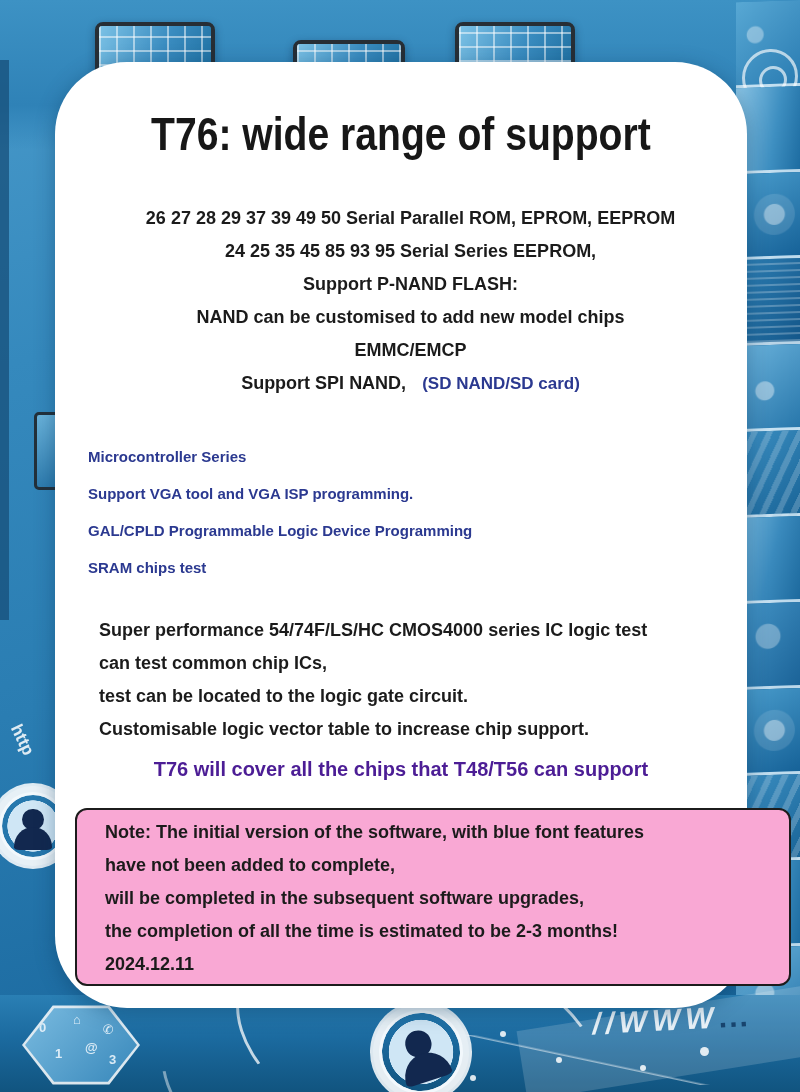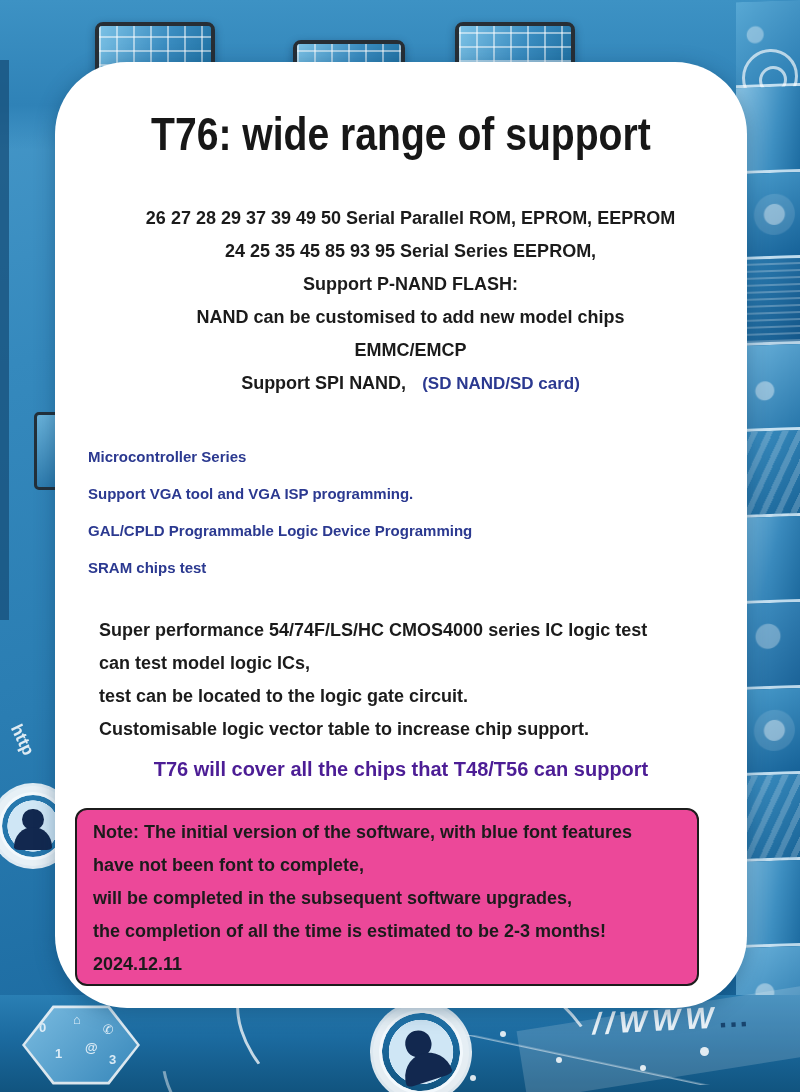--- a/index.html
+++ b/index.html
@@ -97,22 +97,22 @@
   .tblock { position:absolute; left:33px; right:14px; }
   .tblock p { margin:0; font-weight:bold; color:#1b1b1b; font-size:18px; line-height:33px;
               height:33px; white-space:nowrap; }
   .b1 { top:140px;text-align:center; }
   .bblue { top:376px; }
   .bblue p { font-size:15px; line-height:37px; height:37px; color:#2b3990; }
   .b2 { top:552px;margin-left:11px; }
   .sd-note { color:#2b3990; font-size:17px; margin-left:16px; }
   .coverage { position:absolute; left:0; top:691px; width:100%; text-align:center;
               font-size:20px; font-weight:bold; color:#4c1d95; line-height:33px; margin:0; white-space:nowrap; }
-  .note-box { position:absolute; left:20px; top:746px; width:624px; height:178px;
-              border:2px solid #1c1c1c; border-radius:12px; background:#ec4899; padding:6px 16px; }
+  .note-box { position:absolute; left:20px; top:746px; width:716px; height:178px;
+              border:2px solid #1c1c1c; border-radius:12px; background:#f9a8d4; padding:6px 28px; }
   .note-box p { margin:0; font-weight:bold; color:#1b1b1b; font-size:18px; line-height:33px;
               height:33px; white-space:nowrap; }
 </style>
 </head>
 <body>
 
 <div class="canvas">
 
   <div class="bg-top">
     <div class="laptop laptop1">
@@ -195,29 +195,29 @@
 
     <div class="tblock bblue">
       <p>Microcontroller Series</p>
       <p>Support VGA tool and VGA ISP programming.</p>
       <p>GAL/CPLD Programmable Logic Device Programming</p>
       <p>SRAM chips test</p>
     </div>
 
     <div class="tblock b2">
       <p>Super performance 54/74F/LS/HC CMOS4000 series IC logic test</p>
-      <p>can test model logic ICs,</p>
+      <p>can test common chip ICs,</p>
       <p>test can be located to the logic gate circuit.</p>
       <p>Customisable logic vector table to increase chip support.</p>
     </div>
 
     <p class="coverage">T76 will cover all the chips that T48/T56 can support</p>
 
     <div class="note-box">
       <p>Note: The initial version of the software, with blue font features</p>
-      <p>have not been font to complete,</p>
+      <p>have not been added to complete,</p>
       <p>will be completed in the subsequent software upgrades,</p>
       <p>the completion of all the time is estimated to be 2-3 months!</p>
       <p>2024.12.11</p>
     </div>
 
   </div>
 </div>
 
 </body></html>

